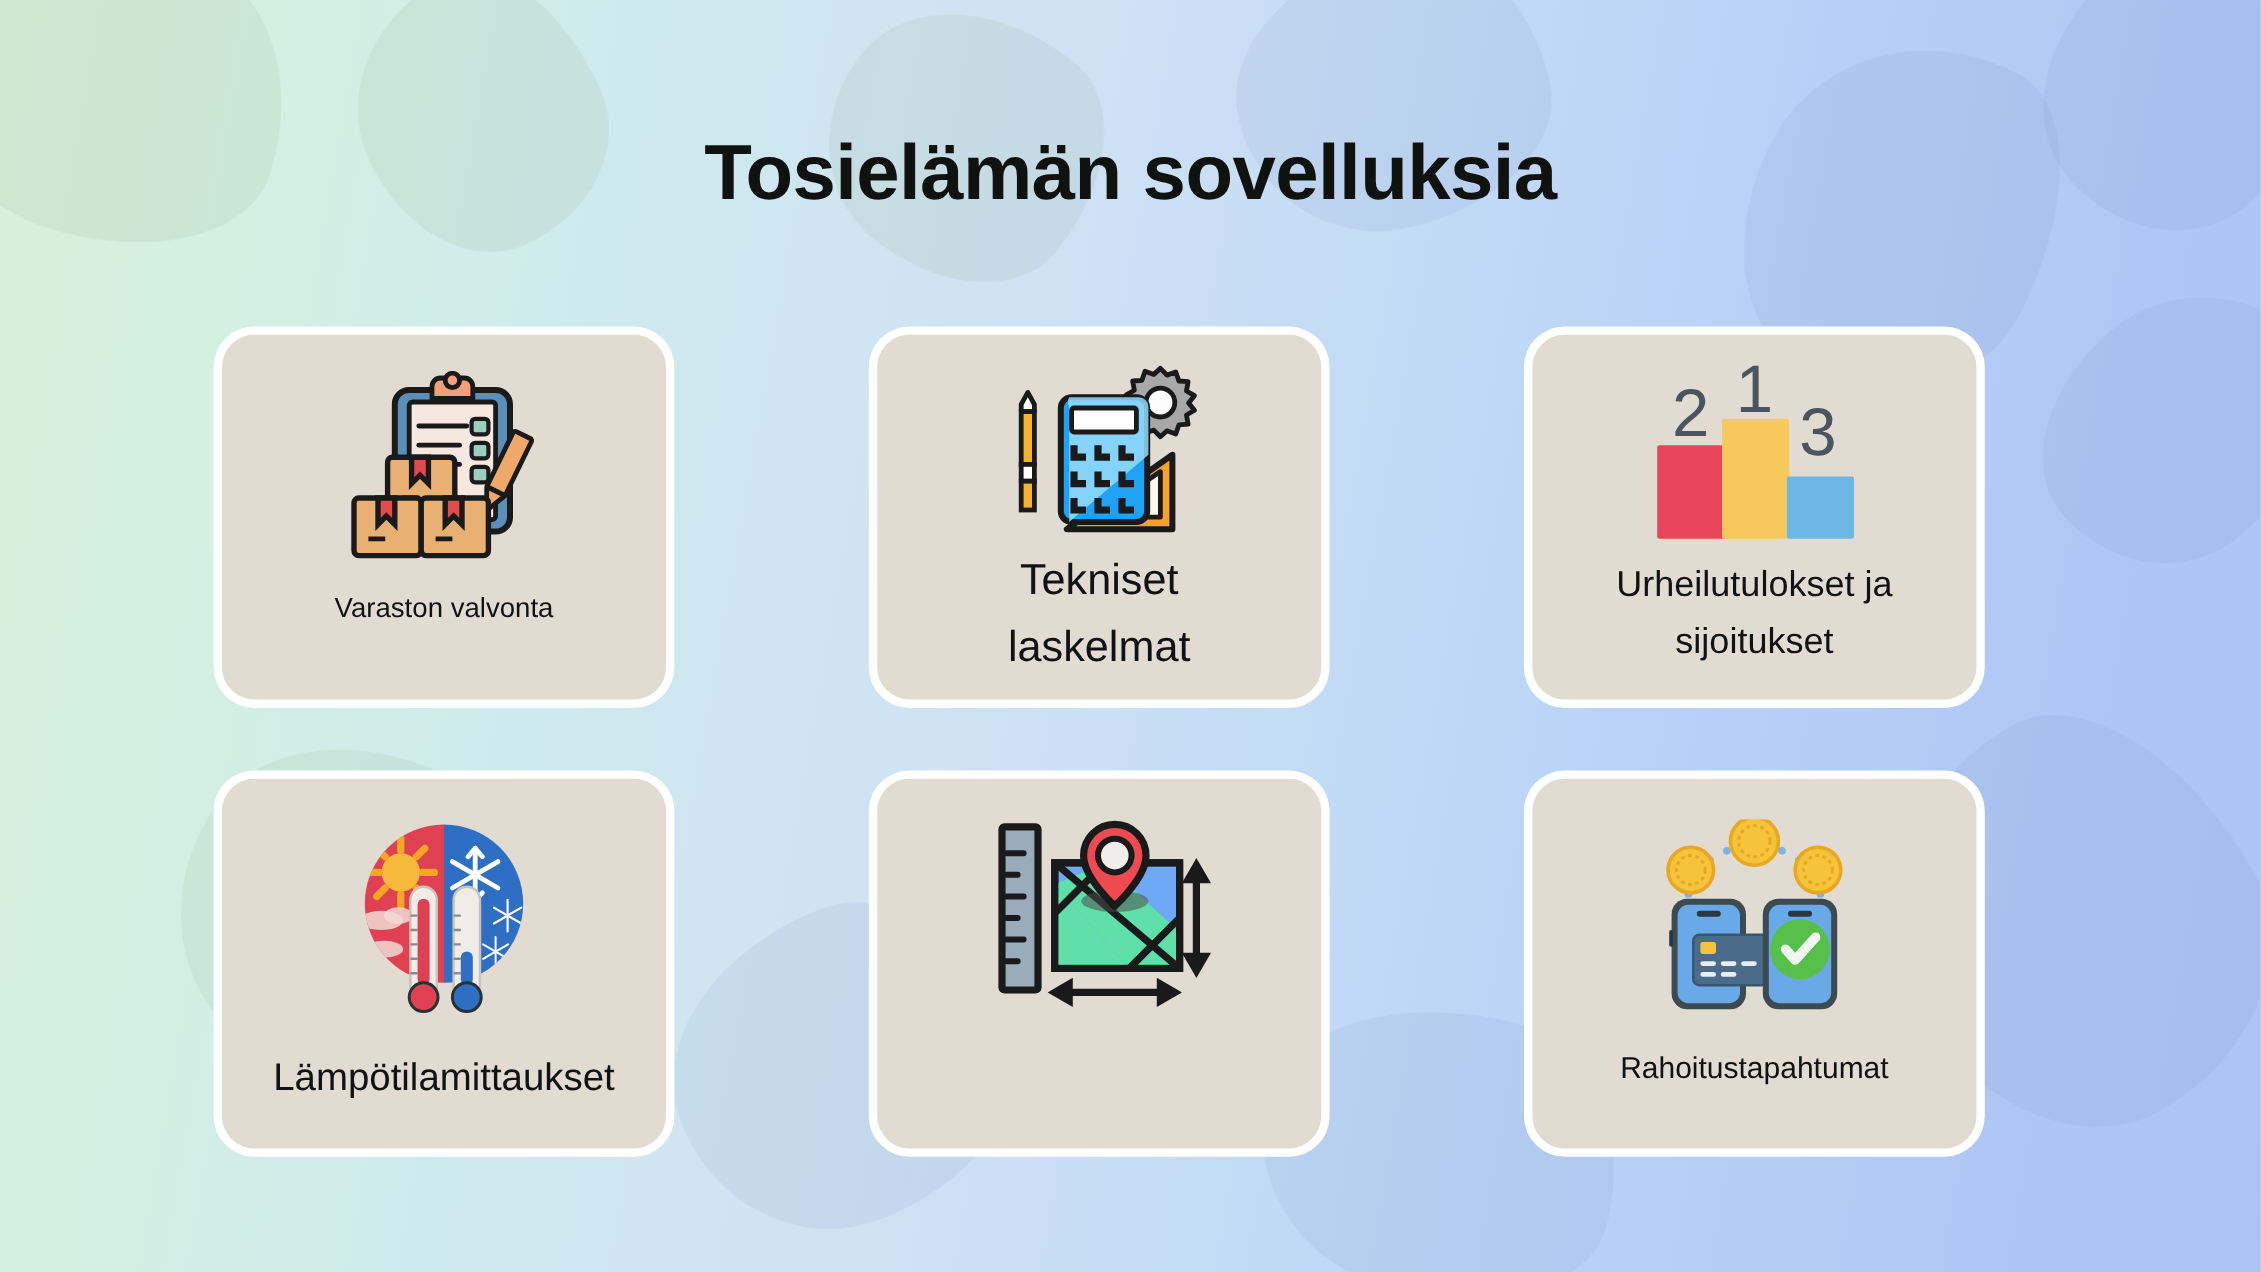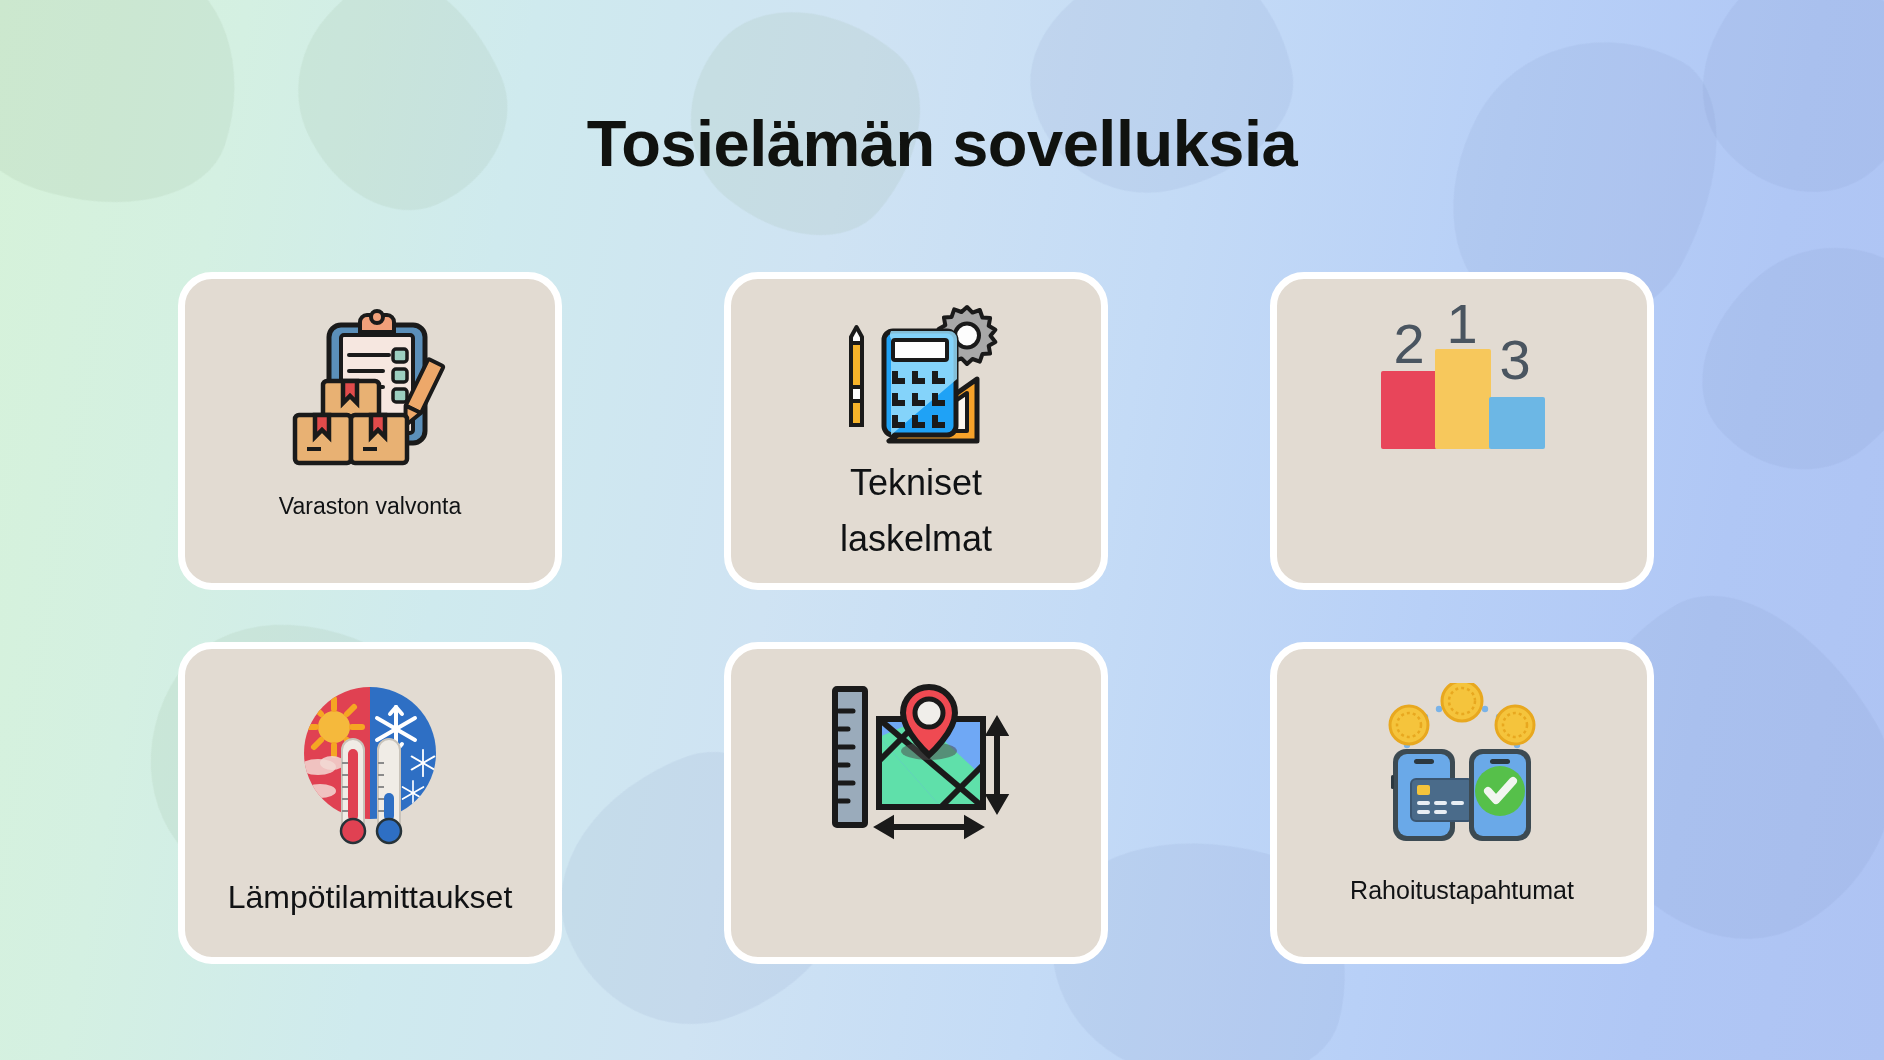--- a/index.html
+++ b/index.html
@@ -219,20 +219,22 @@
       <div class="icon-wrap">
         <svg width="190" height="152" viewBox="0 0 190 152">
           <text x="42" y="62" font-family="'Liberation Sans',sans-serif" font-size="56" fill="#4a5560" text-anchor="middle">2</text>
           <text x="95" y="42" font-family="'Liberation Sans',sans-serif" font-size="56" fill="#4a5560" text-anchor="middle">1</text>
           <text x="148" y="78" font-family="'Liberation Sans',sans-serif" font-size="56" fill="#4a5560" text-anchor="middle">3</text>
           <rect x="14" y="70" width="56" height="78" rx="2" fill="#e8455a"></rect>
           <rect x="68" y="48" width="56" height="100" rx="2" fill="#f7c85c"></rect>
           <rect x="122" y="96" width="56" height="52" rx="2" fill="#6cb7e5"></rect>
         </svg>
       </div>
+      <div class="label">Urheilutulokset ja
+sijoitukset</div>
     </div>
 
     <div class="card c4">
       <div class="icon-wrap">
         <svg width="180" height="170" viewBox="0 0 180 170">
           <defs>
             <clipPath id="circL">
                 <path d="M90 6 a66 66 0 0 0 0 132 Z"></path>
               </clipPath>
             <clipPath id="circR">

